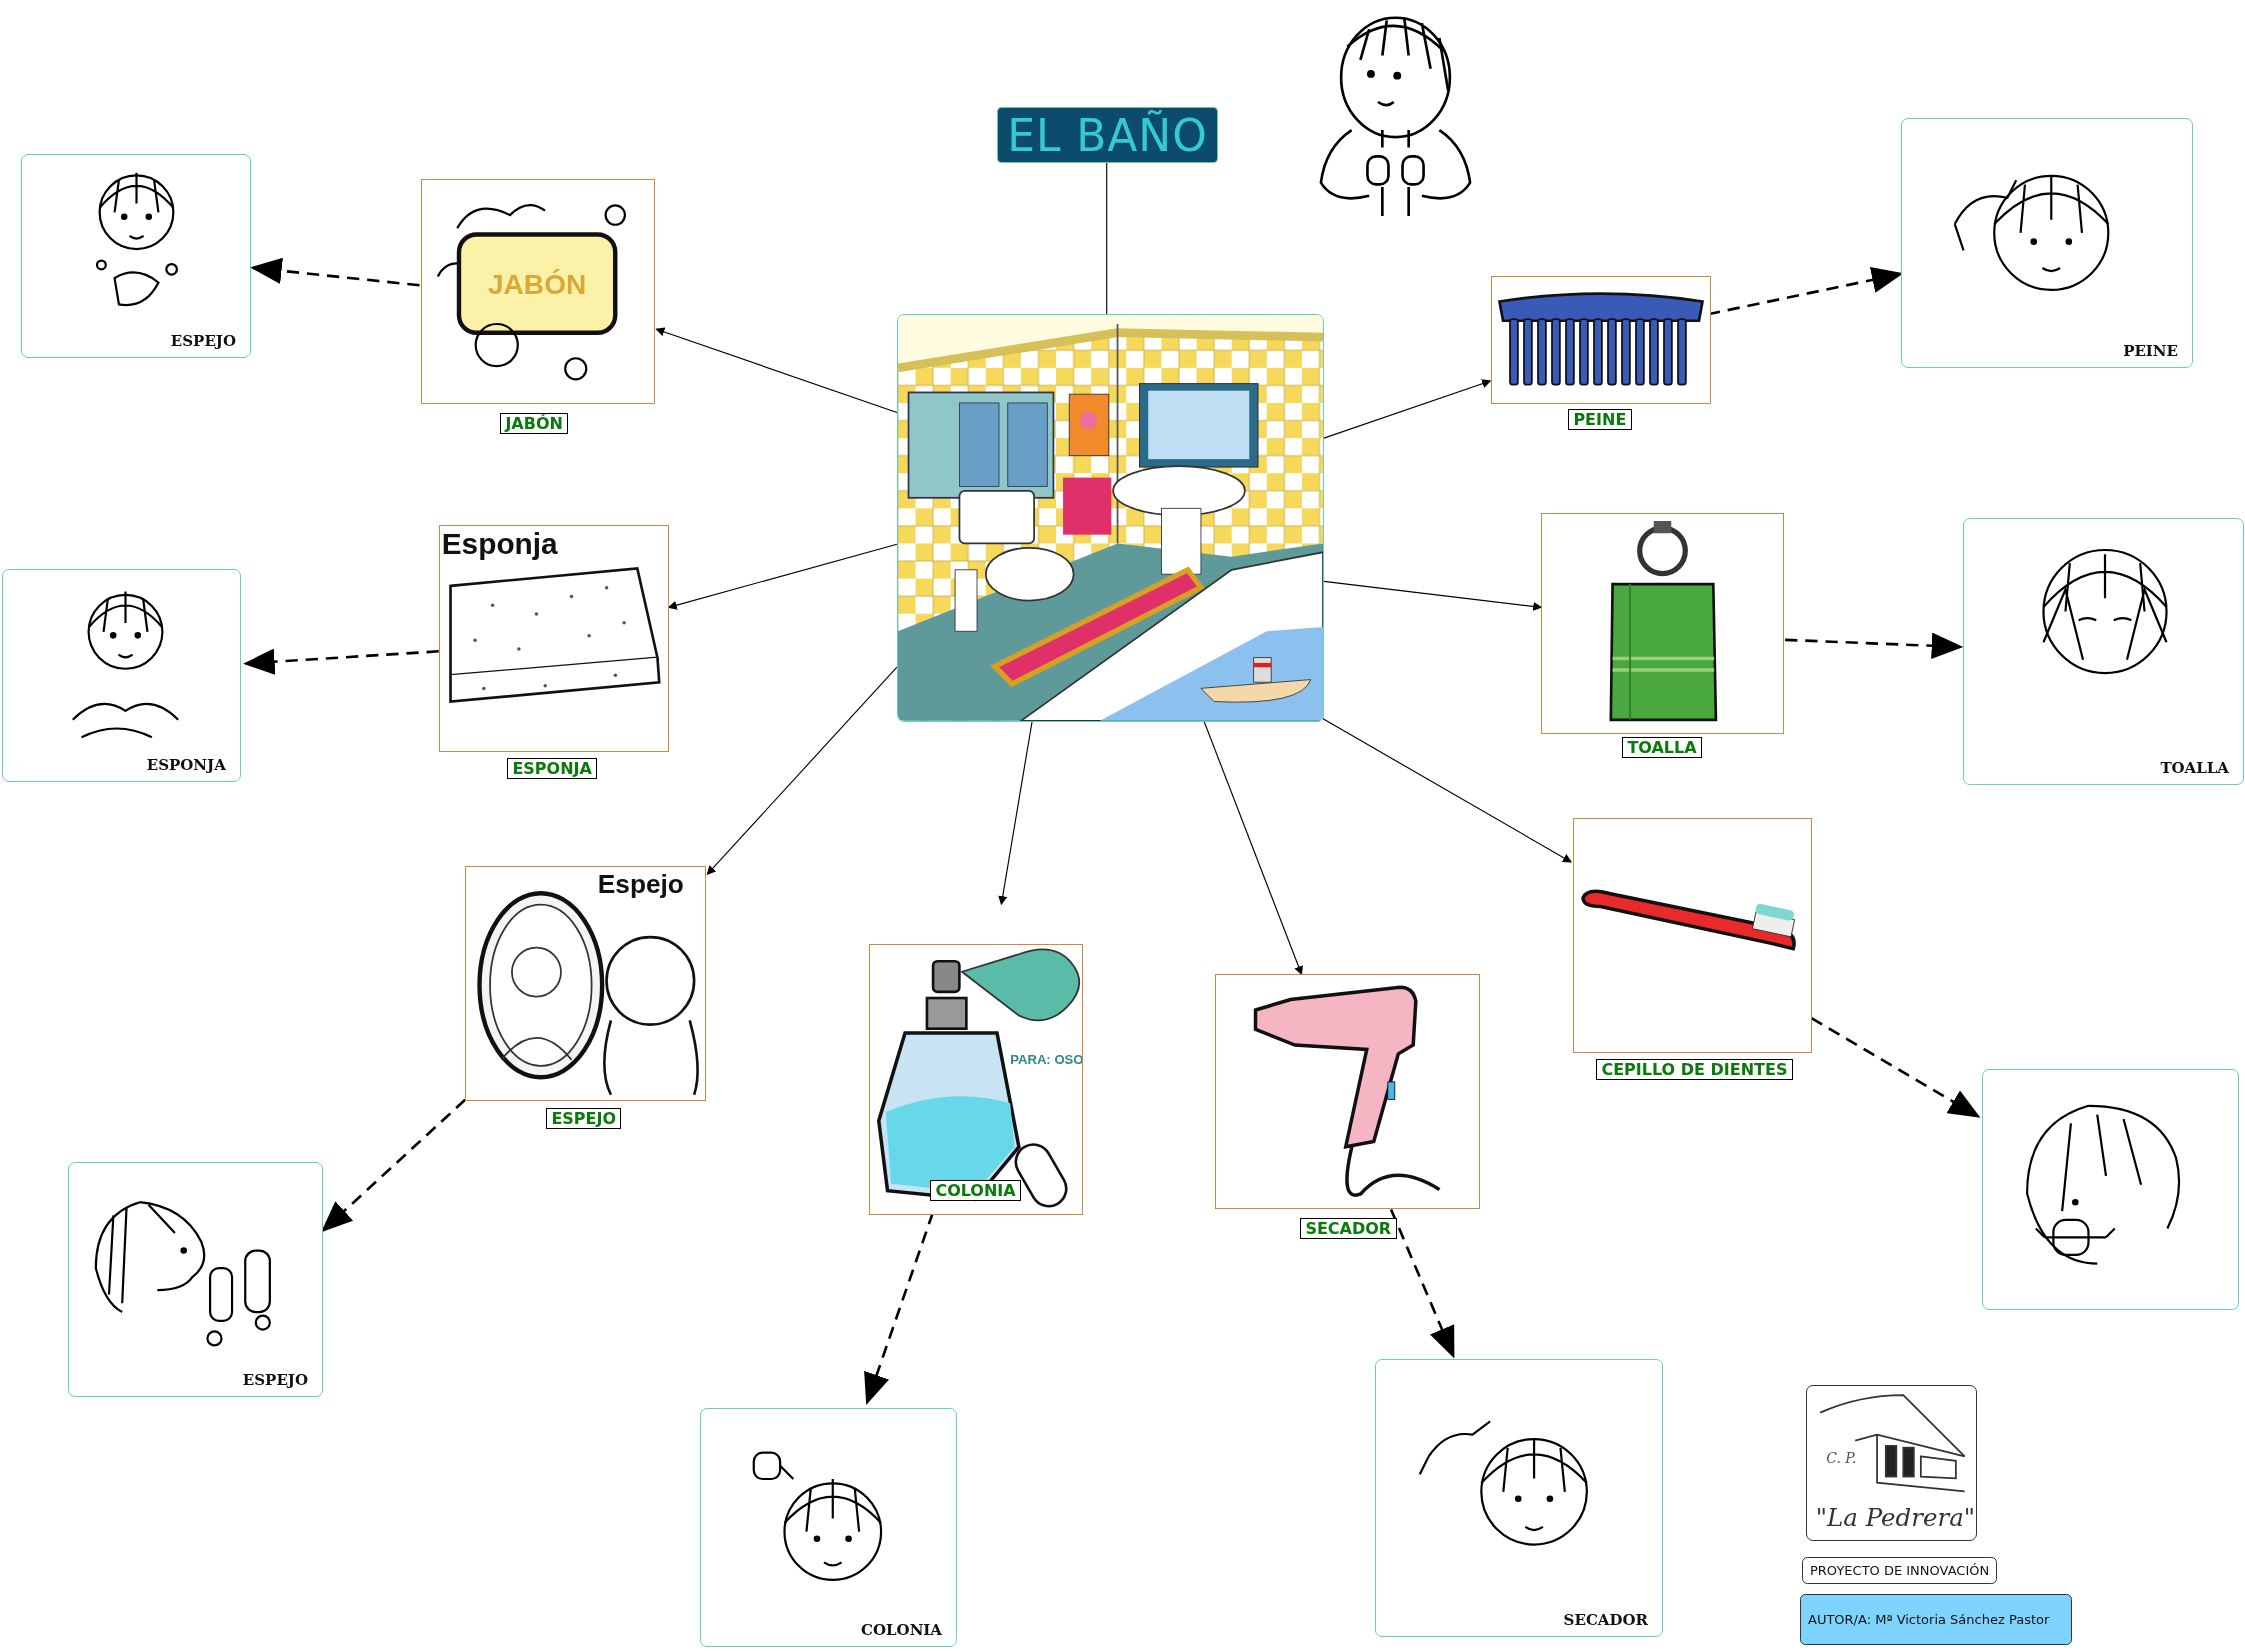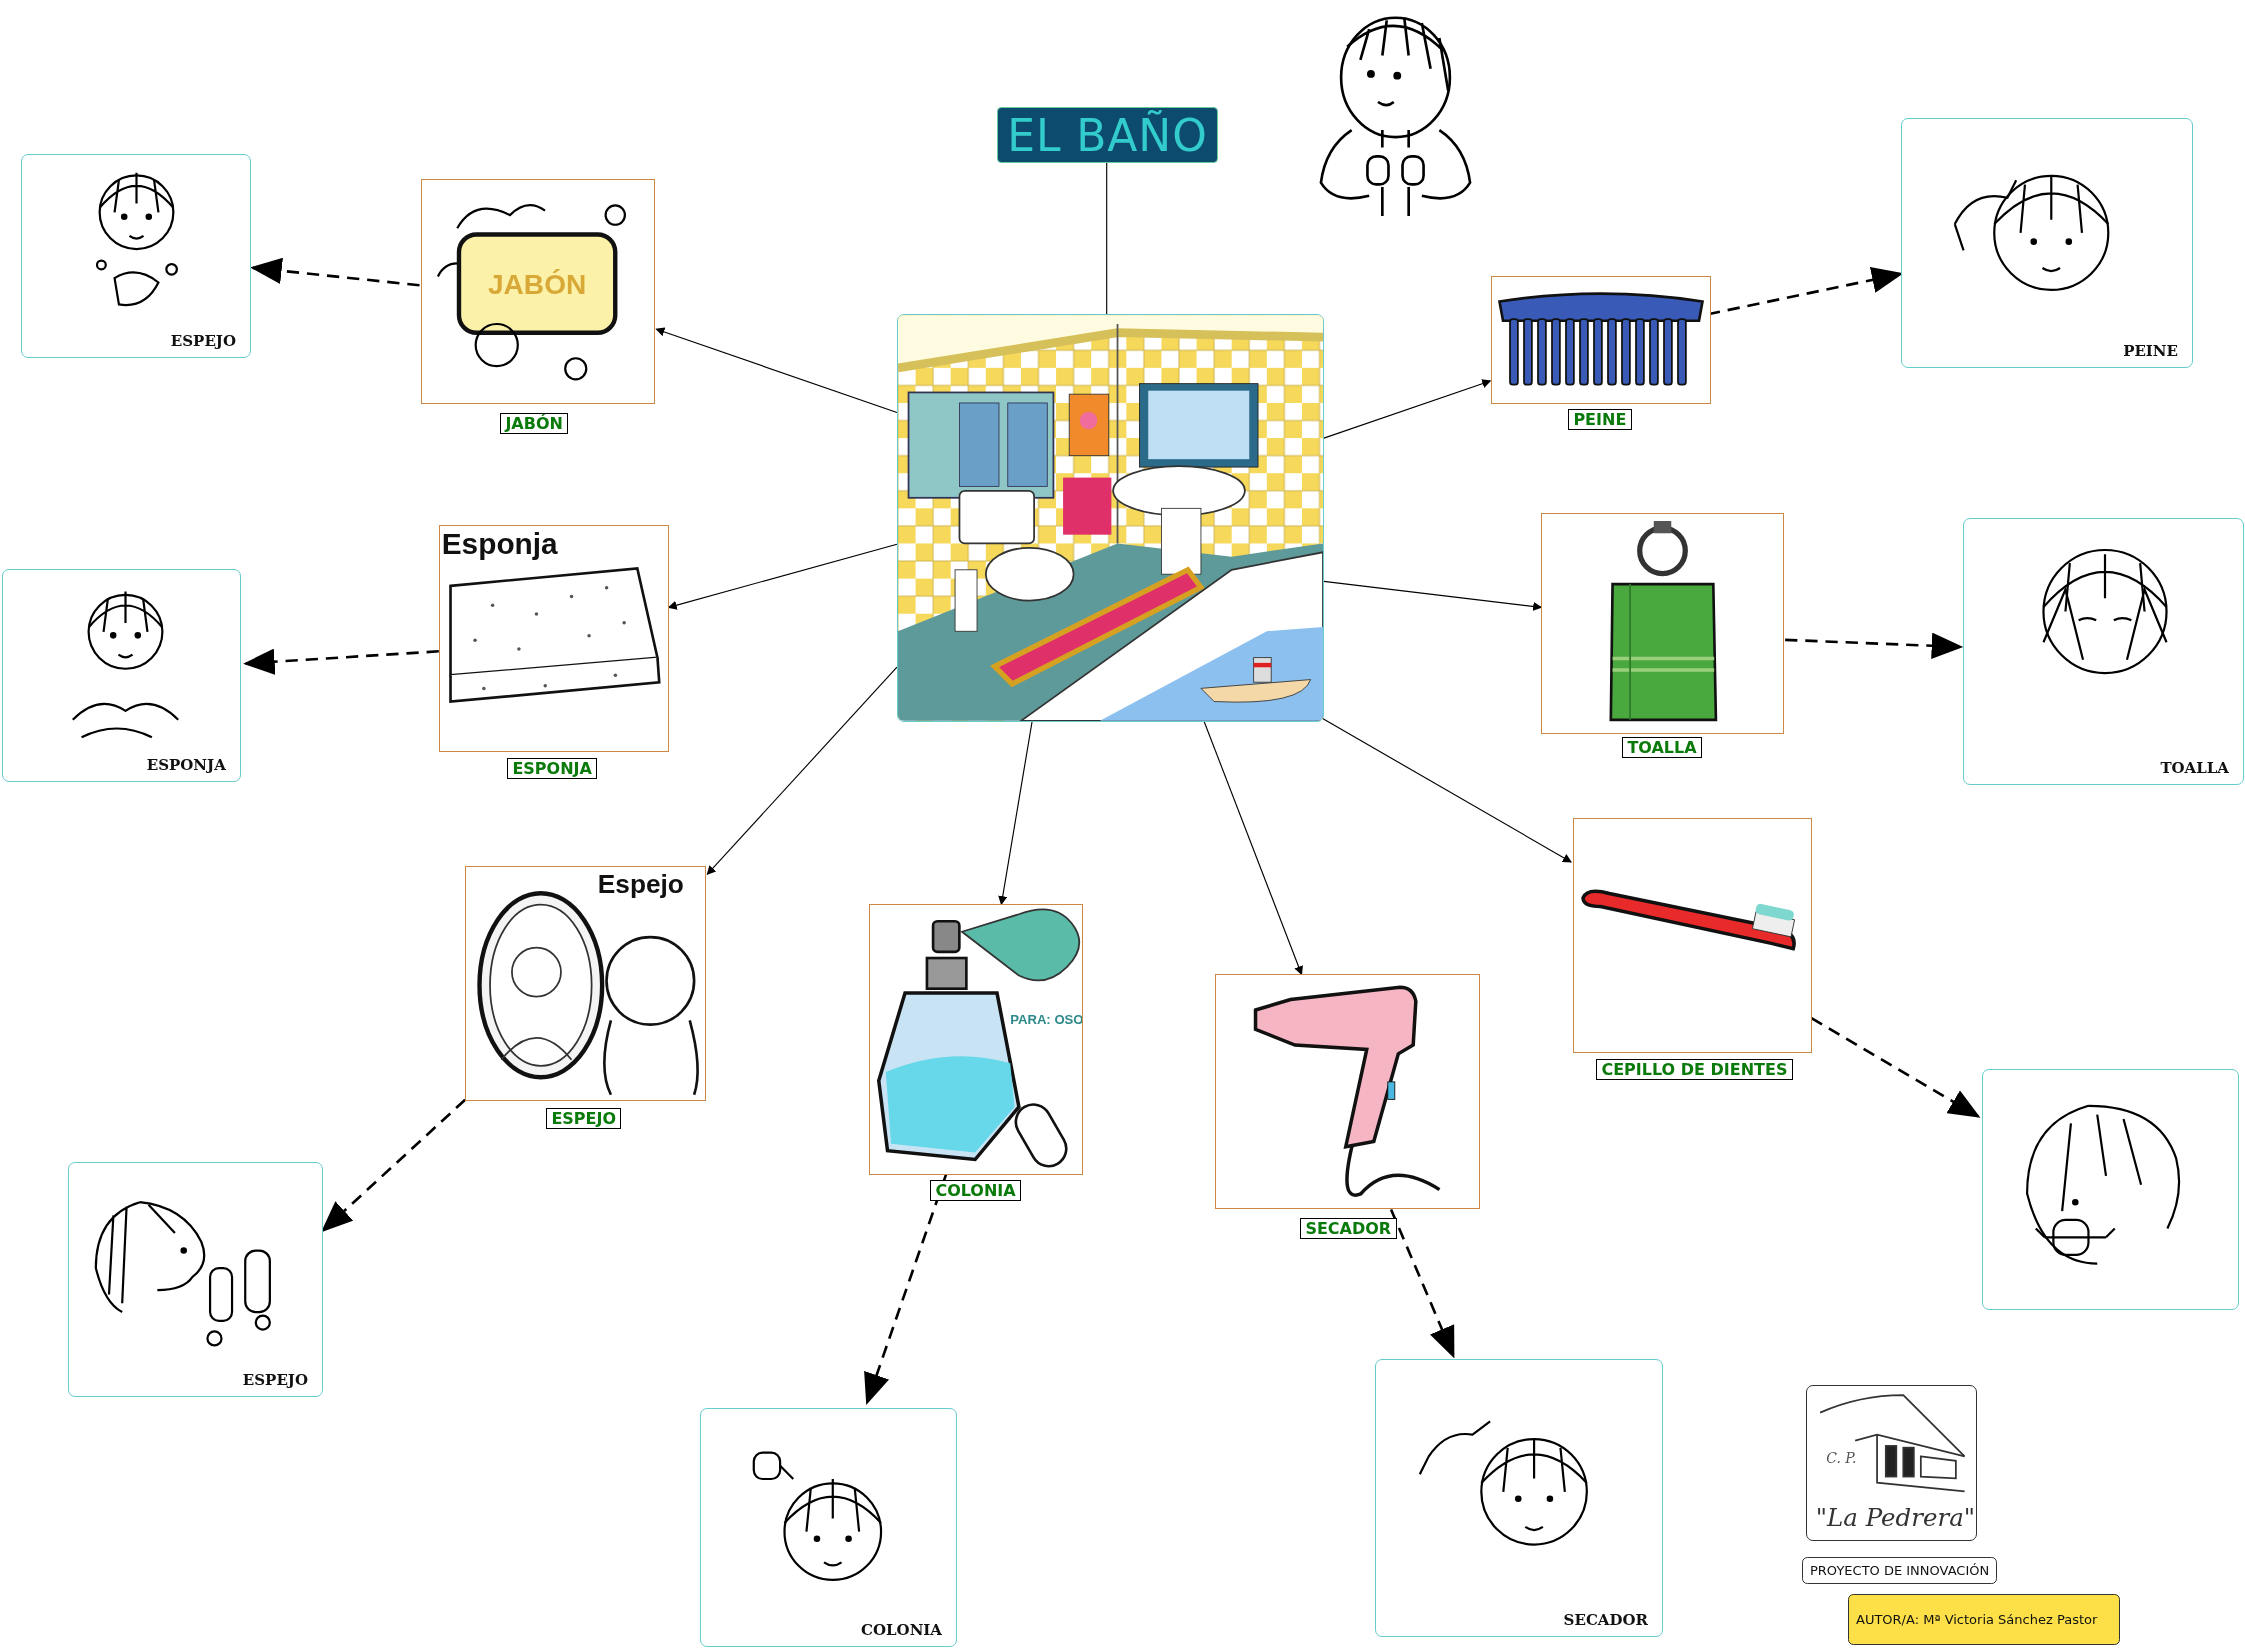--- a/index.html
+++ b/index.html
@@ -7,21 +7,21 @@
   svg.links{position:absolute;left:0;top:0;width:2245px;height:1651px;}
   .title-node{position:absolute;left:997px;top:107px;width:219px;height:54px;background:#0c4a6e;border:0.9px solid #66cc99;border-radius:4.4px;color:#33cccc;font-weight:normal;font-size:44px;display:flex;align-items:center;justify-content:center;letter-spacing:0.9px;}
   .center{position:absolute;left:897px;top:314px;width:425px;height:406px;border:1.8px solid #66cccc;border-radius:7px;overflow:hidden;background:#fff;}
   .obj{position:absolute;border:1.8px solid #cc8844;background:#fff;}
   .tag{position:absolute;border:1.8px solid #000;background:#fff;color:#0a7a0a;font-weight:bold;font-size:16px;padding:0 4.4px;line-height:19.3px;white-space:nowrap;}
   .sign{position:absolute;border:1.8px solid #66cccc;border-radius:7px;background:#fff;}
   .sign .lbl{position:absolute;right:14px;bottom:7px;font-family:"DejaVu Serif",serif;font-weight:bold;font-size:15px;color:#111;}
   .face-svg{position:absolute;}
   .logo{position:absolute;left:1806px;top:1385px;width:169px;height:154px;border:1.8px solid #333;border-radius:7px;background:#fff;}
   .info{position:absolute;border:0.9px solid #333;border-radius:5.3px;font-size:13px;color:#111;background:#fff;display:flex;align-items:center;padding:0 7px;text-align:right;}
-  .info.author{background:#fde047;margin-left:48px;}
+  .info.author{background:#7dd3fc;}
 </style>
 </head>
 <body>
 
 <svg class="links" viewBox="0 0 2558 1881" width="2245" height="1651">
   <defs>
     <marker id="ah" markerWidth="12" markerHeight="10" refX="11" refY="5" orient="auto">
         <path d="M0,0 L12,5 L0,10 z" fill="#000"></path>
       </marker>
     <marker id="ahs" markerWidth="8" markerHeight="8" refX="7" refY="4" orient="auto">
@@ -149,21 +149,21 @@
     <ellipse cx="85" cy="135" rx="70" ry="105" fill="#f4f4f4" stroke="#111" stroke-width="5"></ellipse>
     <ellipse cx="85" cy="135" rx="58" ry="92" fill="#fff" stroke="#333" stroke-width="2"></ellipse>
     <circle cx="80" cy="120" r="28" fill="none" stroke="#333" stroke-width="2"></circle>
     <path d="M40 220 Q80 170 120 220" fill="none" stroke="#333" stroke-width="2"></path>
     <circle cx="210" cy="130" r="50" fill="#fff" stroke="#111" stroke-width="3"></circle>
     <path d="M165 175 Q150 230 165 260 M255 175 Q270 230 260 260" fill="none" stroke="#111" stroke-width="3"></path>
   </svg>
 </div>
 <div class="tag" style="left:546px;top:1108px">ESPEJO</div>
 
-<div class="obj" style="left:869px;top:904px;width:212px;height:269px">
+<div class="obj" style="left:869px;top:944px;width:212px;height:269px">
   <svg width="212" height="269" viewBox="0 0 242 306">
     <path d="M105 30 L170 10 Q210 -5 230 20 Q250 45 225 70 Q200 95 170 80 Z" fill="#5abba8" stroke="#333" stroke-width="2"></path>
     <rect x="72" y="18" width="30" height="35" rx="5" fill="#888" stroke="#111" stroke-width="3"></rect>
     <rect x="65" y="60" width="45" height="35" fill="#999" stroke="#111" stroke-width="3"></rect>
     <path d="M40 100 L145 100 L170 230 L120 290 L20 280 L10 200 Z" fill="#c8e4f4" stroke="#111" stroke-width="4"></path>
     <path d="M18 190 Q90 160 160 180 L165 230 L120 282 L24 272 Z" fill="#66d8ea"></path>
     <text x="160" y="135" font-family="Liberation Sans, sans-serif" font-weight="bold" font-size="15" fill="#2e8a8a">PARA: OSO</text>
     <rect x="175" y="225" width="40" height="75" rx="20" transform="rotate(-30 195 262)" fill="#fff" stroke="#111" stroke-width="3"></rect>
   </svg>
 </div>

